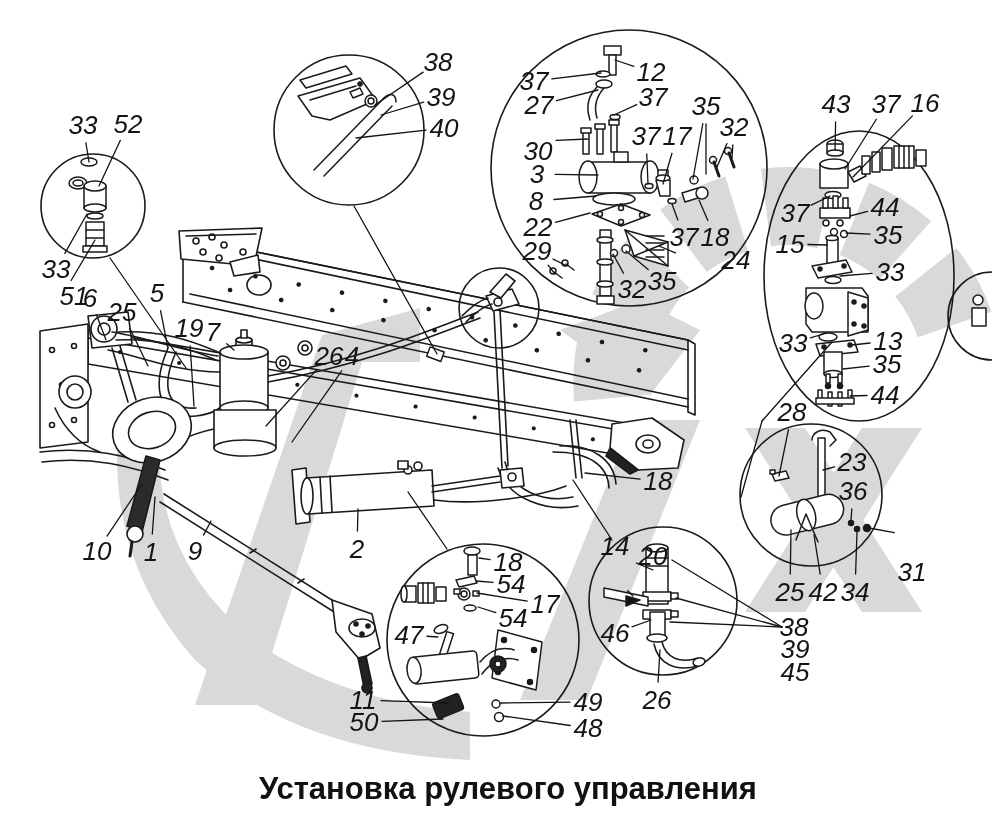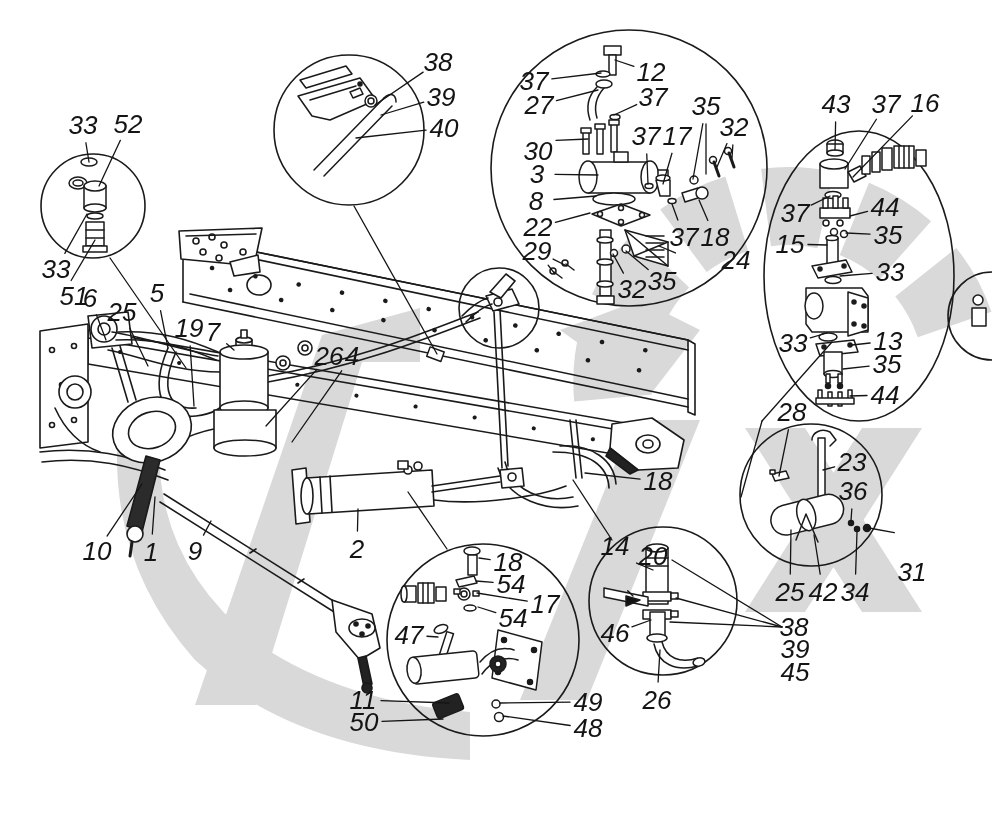--- a/index.html
+++ b/index.html
@@ -548,14 +548,15 @@
       <div class="callout" style="left: 511px; top: 584px;">54</div>
       <div class="callout" style="left: 545px; top: 604px;">17</div>
       <div class="callout" style="left: 513px; top: 618px;">54</div>
       <div class="callout" style="left: 409px; top: 635px;">47</div>
       <div class="callout" style="left: 588px; top: 702px;">49</div>
       <div class="callout" style="left: 588px; top: 728px;">48</div>
       <div class="callout" style="left: 363px; top: 700px;">11</div>
       <div class="callout" style="left: 364px; top: 722px;">50</div>
     </div>
 
+<div id="figure-title">Установка рулевого управления</div>
 
 </div>
 
 </body></html>

